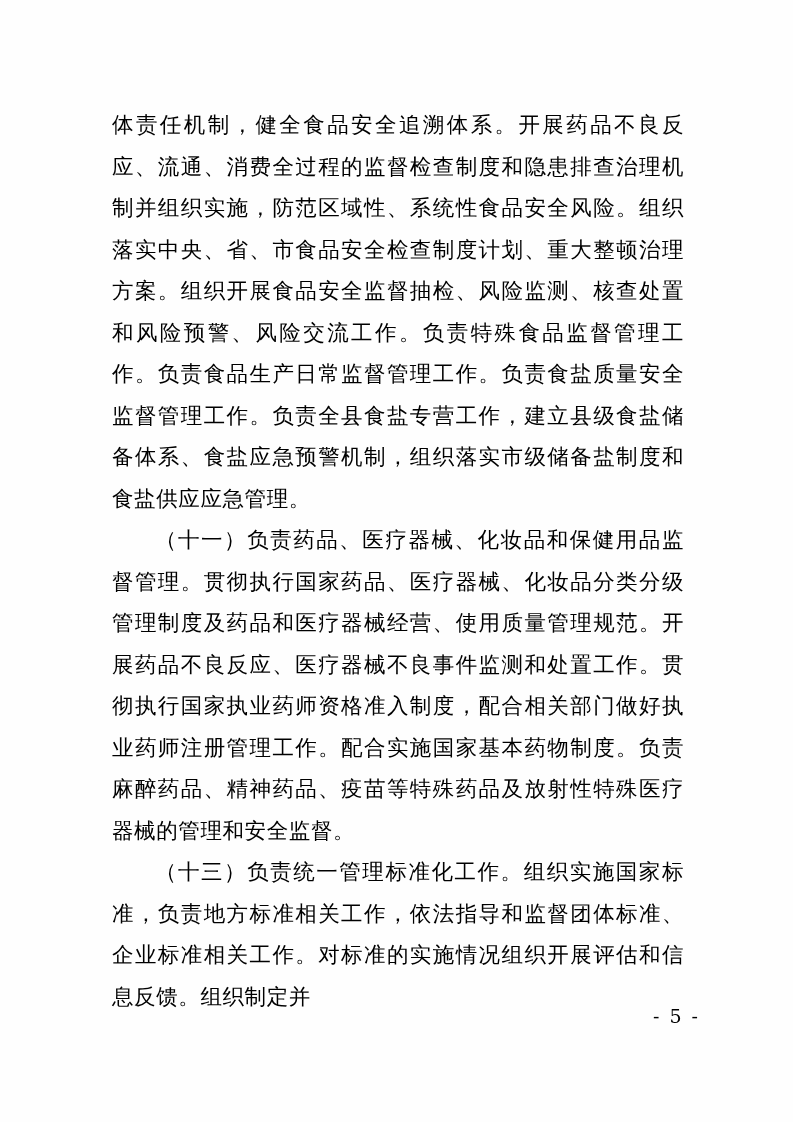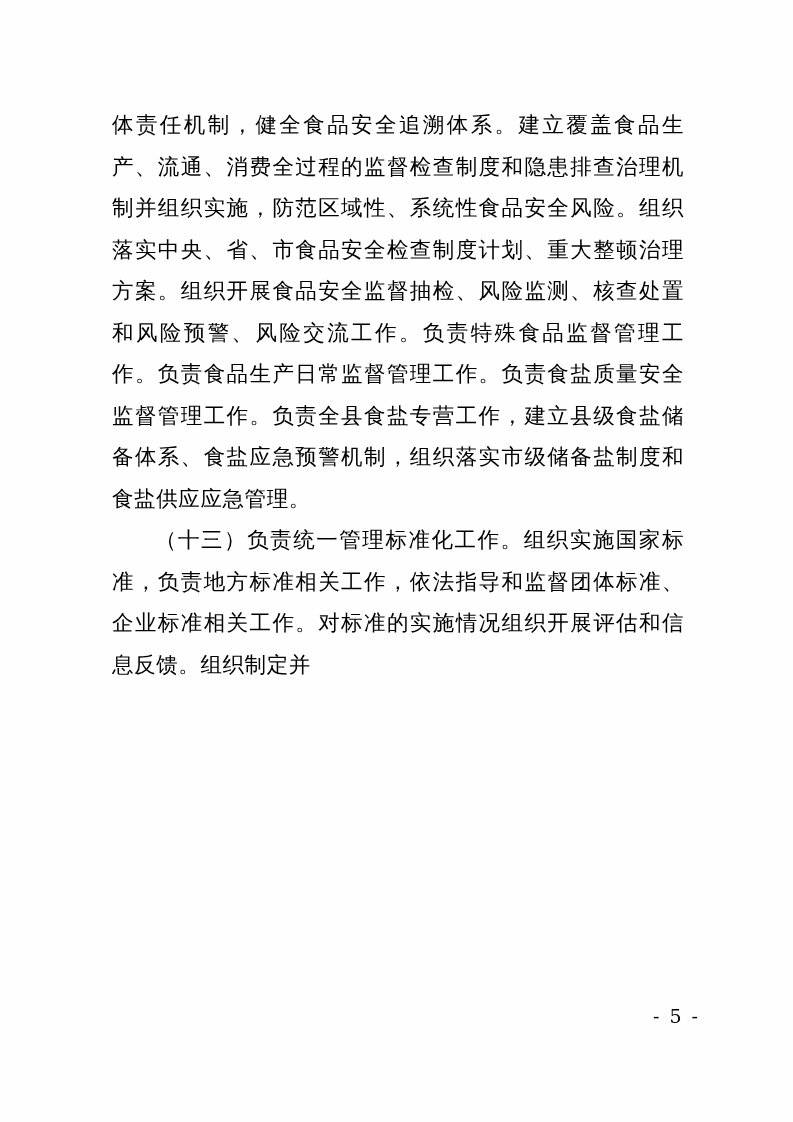--- a/index.html
+++ b/index.html
@@ -56,19 +56,20 @@
   .footer .pagenum {
     display: inline-block;
     padding-left: 560px;
   }
 </style>
 </head>
 <body>
 
 <div class="page">
   <div class="body-area">
-    <p class="para">体责任机制，健全食品安全追溯体系。建立覆盖食品生产、流通、消费全过程的监督检查制度和隐患排查治理机制并组织实施，防范区域性、系统性食品安全风险。组织落实中央、省、市食品安全检查制度计划、重大整顿治理方案。组织开展食品安全监督抽检、风险监测、核查处置和风险预警、风险交流工作。负责特殊食品监督管理工作。负责食品生产日常监督管理工作。负责食盐质量安全监督管理工作。负责全县食盐专营工作，建立县级食盐储备体系、食盐应急预警机制，组织落实市级储备盐制度和食盐供应应急管理。</p>
+    <p class="para">体责任机制，健全食品安全追溯体系。开展药品不良反应、流通、消费全过程的监督检查制度和隐患排查治理机制并组织实施，防范区域性、系统性食品安全风险。组织落实中央、省、市食品安全检查制度计划、重大整顿治理方案。组织开展食品安全监督抽检、风险监测、核查处置和风险预警、风险交流工作。负责特殊食品监督管理工作。负责食品生产日常监督管理工作。负责食盐质量安全监督管理工作。负责全县食盐专营工作，建立县级食盐储备体系、食盐应急预警机制，组织落实市级储备盐制度和食盐供应应急管理。</p>
+    <p class="para indent">（十一）负责药品、医疗器械、化妆品和保健用品监督管理。贯彻执行国家药品、医疗器械、化妆品分类分级管理制度及药品和医疗器械经营、使用质量管理规范。开展药品不良反应、医疗器械不良事件监测和处置工作。贯彻执行国家执业药师资格准入制度，配合相关部门做好执业药师注册管理工作。配合实施国家基本药物制度。负责麻醉药品、精神药品、疫苗等特殊药品及放射性特殊医疗器械的管理和安全监督。</p>
     <p class="para indent">（十三）负责统一管理标准化工作。组织实施国家标准，负责地方标准相关工作，依法指导和监督团体标准、企业标准相关工作。对标准的实施情况组织开展评估和信息反馈。组织制定并</p>
   </div>
   <div class="footer">
     <span class="pagenum">- 5 -</span>
   </div>
 </div>
 
 </body></html>

